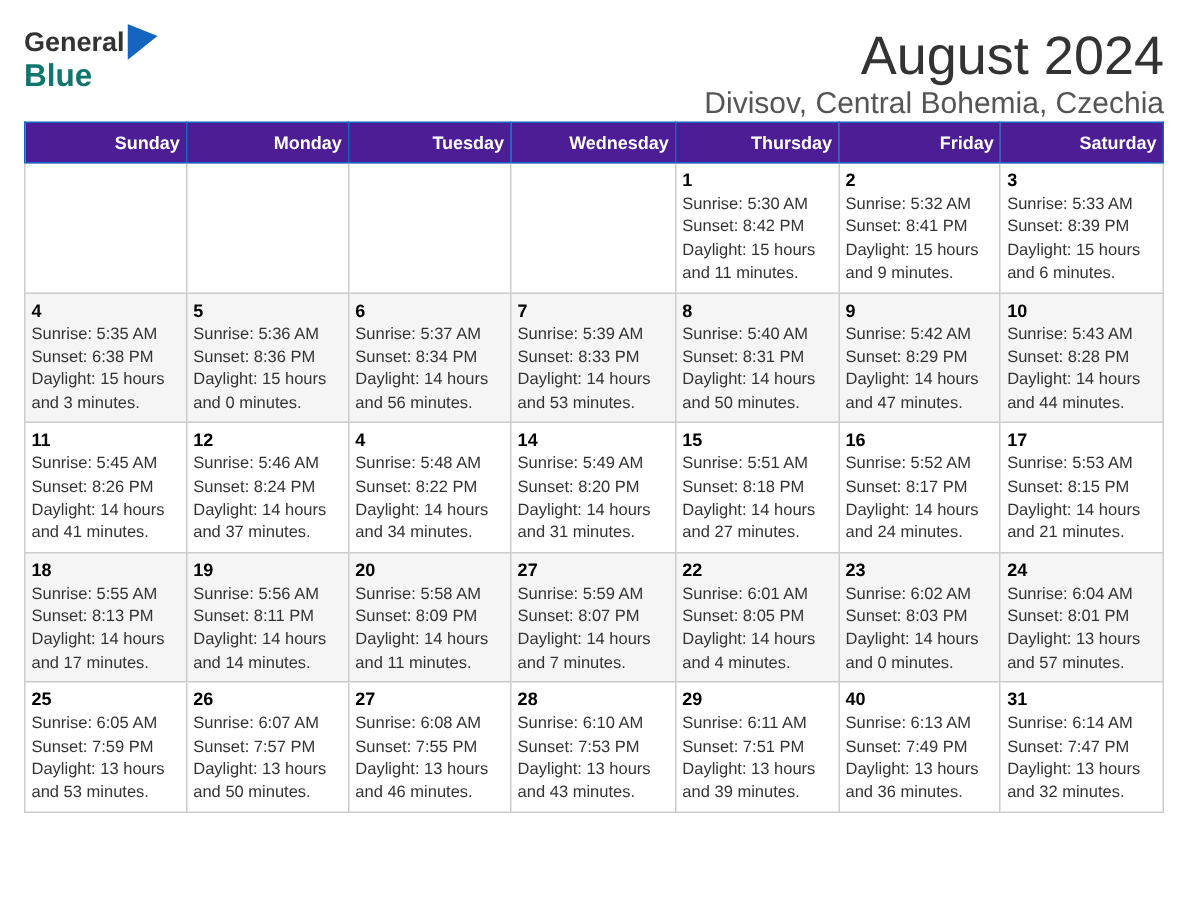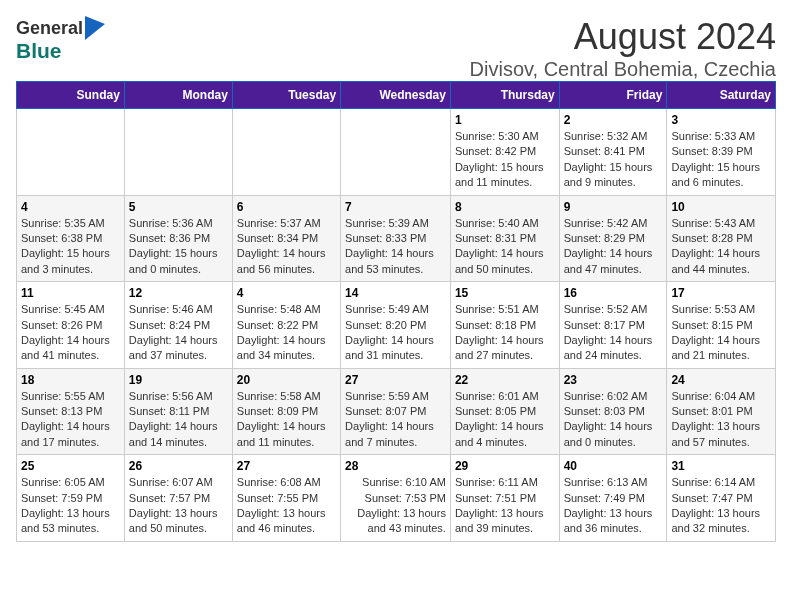--- a/index.html
+++ b/index.html
@@ -320,21 +320,21 @@
         </td>
         <td>
           <span class="day-num">27</span>
           <div class="day-info" style="white-space: pre-line;">Sunrise: 6:08 AM
 Sunset: 7:55 PM
 Daylight: 13 hours
 and 46 minutes.</div>
         </td>
         <td>
           <span class="day-num">28</span>
-          <div class="day-info" style="white-space: pre-line; text-align: right;">Sunrise: 6:10 AM
+          <div class="day-info" style="white-space: pre-line;">Sunrise: 6:10 AM
 Sunset: 7:53 PM
 Daylight: 13 hours
 and 43 minutes.</div>
         </td>
         <td>
           <span class="day-num">29</span>
           <div class="day-info" style="white-space: pre-line;">Sunrise: 6:11 AM
 Sunset: 7:51 PM
 Daylight: 13 hours
 and 39 minutes.</div>

